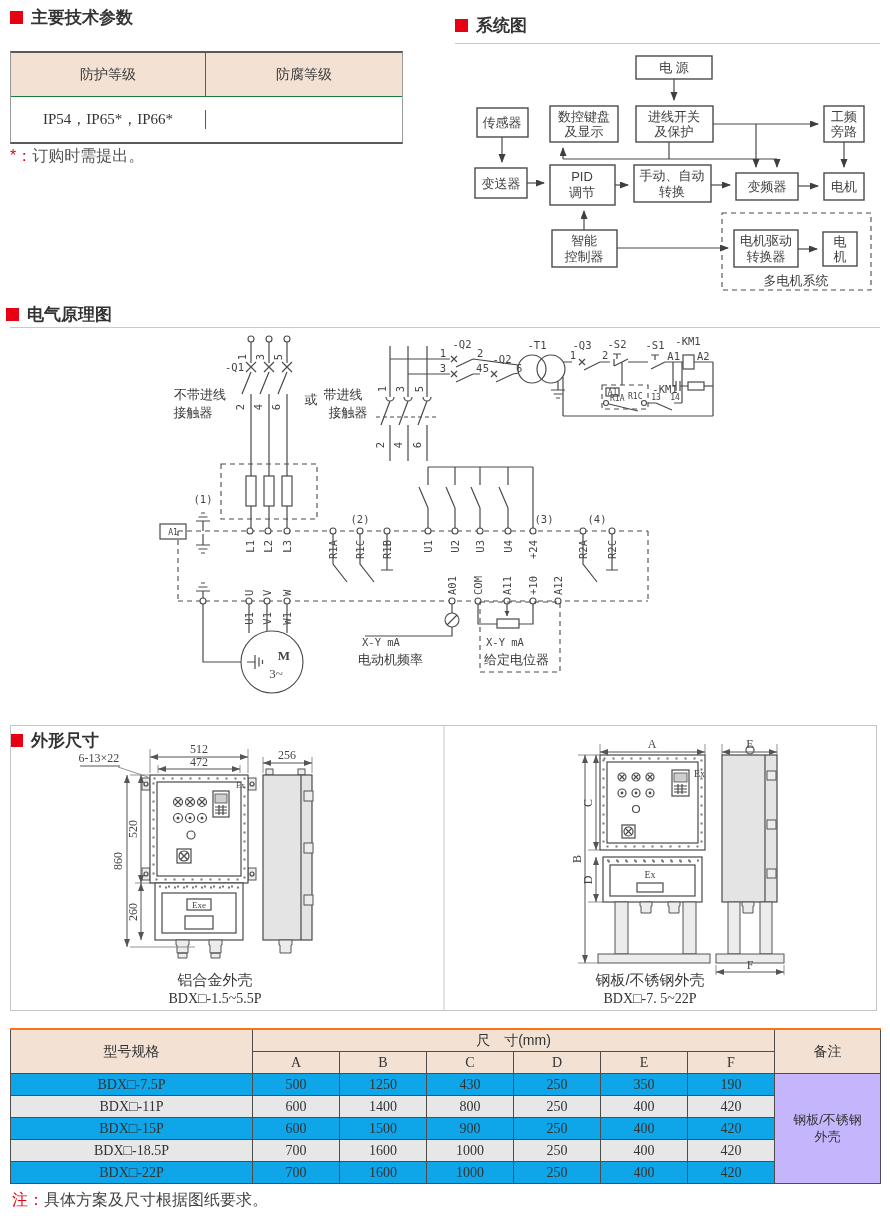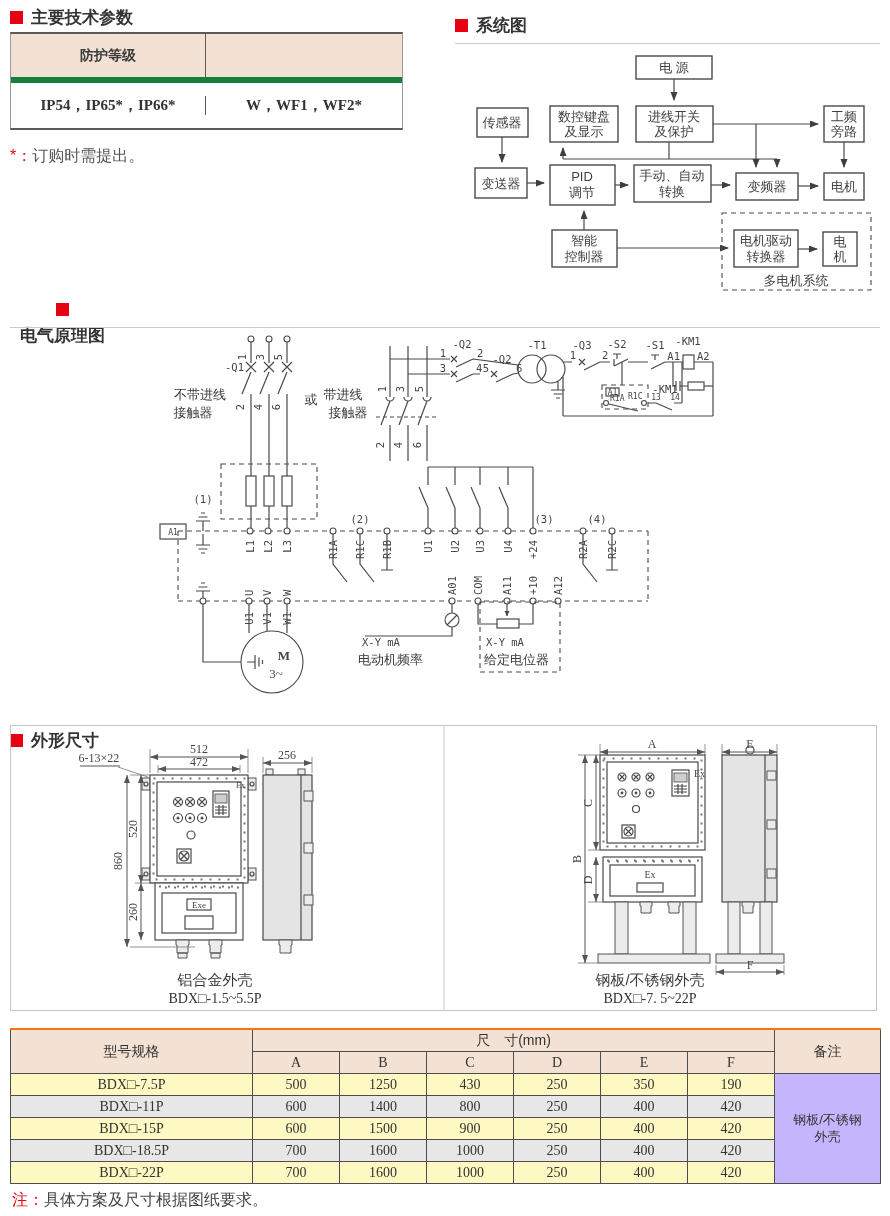--- a/index.html
+++ b/index.html
@@ -3,39 +3,39 @@
 <meta charset="utf-8">
 <style>
   html,body{margin:0;padding:0;background:#fff;}
   #page{position:relative;width:890px;height:1216px;background:#fff;overflow:hidden;
         font-family:"Liberation Sans",sans-serif;color:#3a3a3a;}
   .sec{position:absolute;display:flex;align-items:center;gap:8px;font-weight:bold;
        font-size:17px;color:#333;}
   .sq{width:13px;height:13px;background:var(--accent,#e60012);flex:0 0 auto;}
   .rule{position:absolute;height:1px;background:#c9c9c9;}
   
-  .ptable{position:absolute;left:10px;top:32px;width:391px;border-top:2px solid #5a5a5a;
-          border-bottom:2px solid #5a5a5a;border-left:1px solid #9a9a9a;border-right:1px solid #9a9a9a;font-weight:bold;}
+  .ptable{position:absolute;left:10px;top:51px;width:391px;border-top:2px solid #5a5a5a;
+          border-bottom:2px solid #5a5a5a;border-left:1px solid #9a9a9a;border-right:1px solid #9a9a9a;}
   .ptable .r1{display:flex;height:43px;background:var(--peach,#f3e2d4);}
-  .ptable .r2{display:flex;height:45px;background:#fff;border-top:6px solid #15803d;align-items:center;}
+  .ptable .r2{display:flex;height:45px;background:#fff;border-top:1px solid #15803d;align-items:center;}
   .ptable .c1{width:194px;border-right:1px solid #5a5a5a;display:flex;align-items:center;justify-content:center;}
   .ptable .c2{flex:1;display:flex;align-items:center;justify-content:center;}
   .ptable .r1 div{font-size:14px;color:#3a3a3a;}
   .ptable .r2 div{font-family:"Liberation Serif","DejaVu Sans",serif;font-size:15px;color:#333;}
   .foot{position:absolute;left:10px;top:146px;font-size:16px;color:#555;}
   .red{color:var(--accent,#e60012);}
   
   .obox{position:absolute;left:10px;top:725px;width:867px;height:286px;border:1px solid #c5c5c5;box-sizing:border-box;}
   
   table.szt{position:absolute;left:10px;top:1028px;width:870px;border-collapse:collapse;
             table-layout:fixed;border-top:2px solid #f97316;font-size:14px;color:#333;}
   table.szt th,table.szt td{border:1px solid #4d4d4d;text-align:center;padding:0;height:21px;}
   table.szt th{background:var(--peach,#f3e2d4);font-weight:normal;font-size:14px;}
   table.szt th.lat{font-family:"Liberation Serif","DejaVu Sans",serif;}
-  table.szt td{font-family:"Liberation Serif","DejaVu Sans",serif;background:#fef9c3;}
+  table.szt td{font-family:"Liberation Serif","DejaVu Sans",serif;background:#0ea5e9;}
   table.szt tr.alt td{background:var(--grayrow,#e7e7e7);}
   table.szt td.remark{background:#c4b5fd;font-family:"Liberation Sans",sans-serif;font-size:13px;line-height:1.25;}
   .note{position:absolute;left:12px;top:1190px;font-size:16px;color:#444;}
   
   svg{position:absolute;overflow:visible;}
   .ln{stroke:#4a4a4a;stroke-width:1.2;fill:none;}
   .lnth{stroke:#4a4a4a;stroke-width:1.4;fill:#fff;}
   .dsh{stroke:#4a4a4a;stroke-width:1.1;fill:none;stroke-dasharray:5 4;}
   .term{stroke:#4a4a4a;stroke-width:1.1;fill:#fff;}
   .st{font:10.5px "DejaVu Sans Mono",monospace;fill:#444;}
@@ -63,24 +63,24 @@
   </div>
   <div class="sec" style="left:455px;top:14px;align-items:center;">
     <span class="sq"></span>
     <span>系统图</span>
   </div>
   <div class="rule" style="left:455px;top:43px;width:425px;"></div>
 
   <div class="ptable">
     <div class="r1">
       <div class="c1">防护等级</div>
+      <div class="c2">防腐等级</div>
     </div>
     <div class="r2">
       <div class="c1">IP54，IP65*，IP66*</div>
-      <div class="c2">W，WF1，WF2*</div>
     </div>
   </div>
   <div class="foot">
     <span class="red">*：</span><span>订购时需提出。</span>
   </div>
 
   <svg style="left:455px;top:52px;" width="430" height="250" viewBox="0 0 430 250">
     <defs>
       <marker id="ah" markerWidth="9" markerHeight="8" refX="8" refY="3.5" orient="auto" markerUnits="userSpaceOnUse">
         <path d="M0 0 L9 3.5 L0 7 Z" fill="#3f3f3f"></path>
@@ -136,21 +136,21 @@
     <text class="sys-t" x="389" y="139">电机</text>
     <text class="sys-t" x="129" y="193">智能</text>
     <text class="sys-t" x="129" y="209">控制器</text>
     <text class="sys-t" x="311" y="193">电机驱动</text>
     <text class="sys-t" x="311" y="209">转换器</text>
     <text class="sys-t" x="385" y="194">电</text>
     <text class="sys-t" x="385" y="209">机</text>
     <text class="sys-t" x="341" y="233">多电机系统</text>
   </svg>
 
-  <div class="sec" style="left:20px;top:303px;flex-direction:column;">
+  <div class="sec" style="left:6px;top:303px;">
     <span class="sq"></span>
     <span>电气原理图</span>
   </div>
   <div class="rule" style="left:10px;top:327px;width:870px;"></div>
 
   <svg style="left:10px;top:333px;" width="868" height="362" viewBox="0 0 868 362">
     <defs>
       <marker id="aw" markerWidth="6" markerHeight="6" refX="5" refY="2.5" orient="auto" markerUnits="userSpaceOnUse">
         <path d="M0 0 L5 2.5 L0 5 Z" fill="#4a4a4a"></path>
       </marker>

